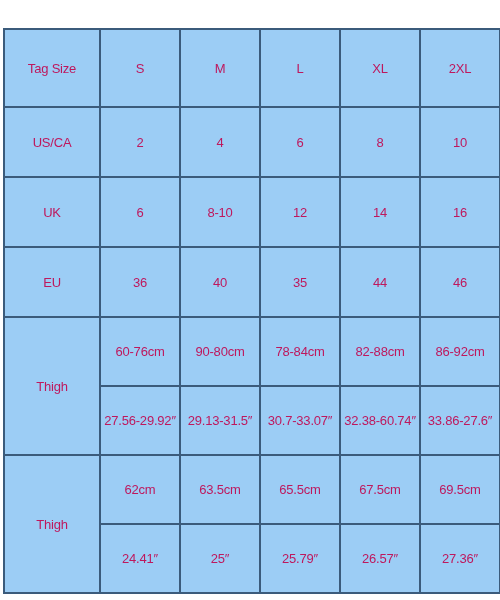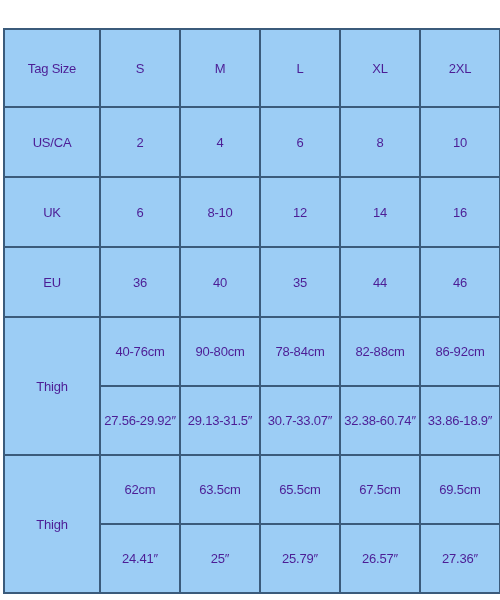--- a/index.html
+++ b/index.html
@@ -28,21 +28,21 @@
     border-collapse: collapse;
     table-layout: fixed;
     background: #9CCDF5;
   }
 
   table.size-chart td {
     border: 2px solid #3B5B7B;
     background: #9CCDF5;
     text-align: center;
     vertical-align: middle;
-    color: #4c1d95;
+    color: #be185d;
     font-family: "Liberation Sans", sans-serif;
     font-size: 13px;
     font-weight: 400;
     letter-spacing: -0.2px;
     padding: 0;
     overflow: hidden;
     white-space: nowrap;
   }
 
   
@@ -118,33 +118,33 @@
         <td class="label-cell">EU</td>
         <td>36</td>
         <td>40</td>
         <td>35</td>
         <td>44</td>
         <td>46</td>
       </tr>
 
       <tr class="row-sub">
         <td class="label-cell" rowspan="2">Thigh</td>
-        <td class="cm-val">40-76cm</td>
+        <td class="cm-val">60-76cm</td>
         <td class="cm-val">90-80cm</td>
         <td class="cm-val">78-84cm</td>
         <td class="cm-val">82-88cm</td>
         <td class="cm-val">86-92cm</td>
       </tr>
 
       <tr class="row-sub">
         <td class="inch-val">27.56-29.92″</td>
         <td class="inch-val">29.13-31.5″</td>
         <td class="inch-val">30.7-33.07″</td>
         <td class="inch-val">32.38-60.74″</td>
-        <td class="inch-val">33.86-18.9″</td>
+        <td class="inch-val">33.86-27.6″</td>
       </tr>
 
       <tr class="row-sub">
         <td class="label-cell" rowspan="2">Thigh</td>
         <td class="cm-val">62cm</td>
         <td class="cm-val">63.5cm</td>
         <td class="cm-val">65.5cm</td>
         <td class="cm-val">67.5cm</td>
         <td class="cm-val">69.5cm</td>
       </tr>

